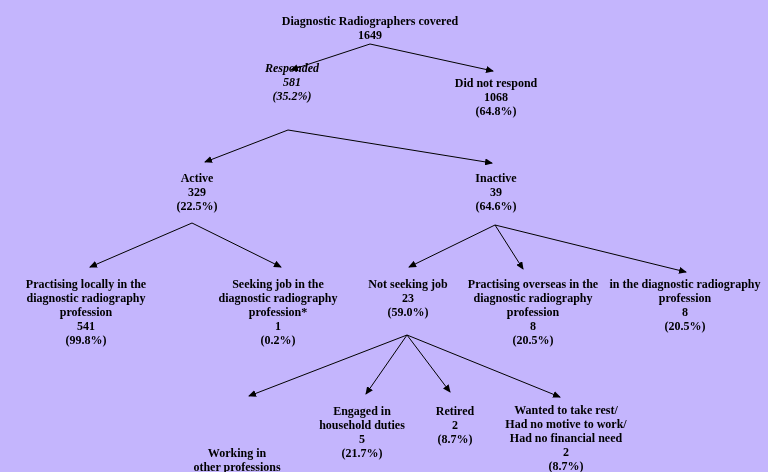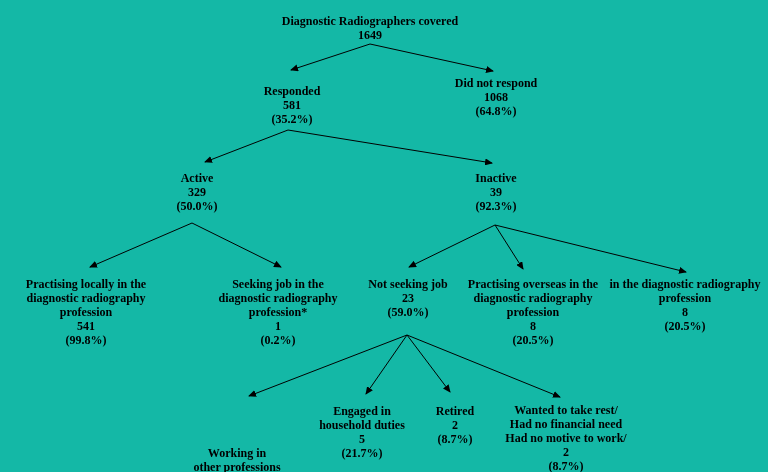--- a/index.html
+++ b/index.html
@@ -4,21 +4,21 @@
 <style>
   html, body {
     margin: 0;
     padding: 0;
     background: #ffffff;
   }
   #canvas {
     position: relative;
     width: 768px;
     height: 472px;
-    background: #14b8a6;
+    background: #c4b5fd;
     overflow: hidden;
     font-family: "Liberation Serif", "DejaVu Serif", serif;
   }
   #edges-svg {
     position: absolute;
     left: 0;
     top: 0;
     width: 768px;
     height: 472px;
   }
@@ -62,42 +62,42 @@
     <line x1="407" y1="335" x2="366" y2="394" marker-end="url(#arrowhead)"></line>
     <line x1="407" y1="335" x2="450" y2="392" marker-end="url(#arrowhead)"></line>
     <line x1="407" y1="335" x2="560" y2="397" marker-end="url(#arrowhead)"></line>
   </svg>
 
   <div class="node" style="left:370px; top:14px;">
     <span class="ln">Diagnostic Radiographers covered</span>
     <span class="ln">1649</span>
   </div>
 
-  <div class="node" style="left:292px; top:84px;">
+  <div class="node" style="left:292px; top:61px;font-style:italic;">
     <span class="ln">Responded</span>
     <span class="ln">581</span>
     <span class="ln">(35.2%)</span>
   </div>
 
   <div class="node" style="left:496px; top:76px;">
     <span class="ln">Did not respond</span>
     <span class="ln">1068</span>
     <span class="ln">(64.8%)</span>
   </div>
 
   <div class="node" style="left:197px; top:171px;">
     <span class="ln">Active</span>
     <span class="ln">329</span>
-    <span class="ln">(50.0%)</span>
+    <span class="ln">(22.5%)</span>
   </div>
 
   <div class="node" style="left:496px; top:171px;">
     <span class="ln">Inactive</span>
     <span class="ln">39</span>
-    <span class="ln">(92.3%)</span>
+    <span class="ln">(64.6%)</span>
   </div>
 
   <div class="node" style="left:86px; top:277px;">
     <span class="ln">Practising locally in the</span>
     <span class="ln">diagnostic radiography</span>
     <span class="ln">profession</span>
     <span class="ln">541</span>
     <span class="ln">(99.8%)</span>
   </div>
 
@@ -145,19 +145,19 @@
   </div>
 
   <div class="node" style="left:455px; top:404px;">
     <span class="ln">Retired</span>
     <span class="ln">2</span>
     <span class="ln">(8.7%)</span>
   </div>
 
   <div class="node" style="left:566px; top:403px;">
     <span class="ln">Wanted to take rest/</span>
+    <span class="ln">Had no motive to work/</span>
     <span class="ln">Had no financial need</span>
-    <span class="ln">Had no motive to work/</span>
     <span class="ln">2</span>
     <span class="ln">(8.7%)</span>
   </div>
 
 </div>
 
 </body></html>

